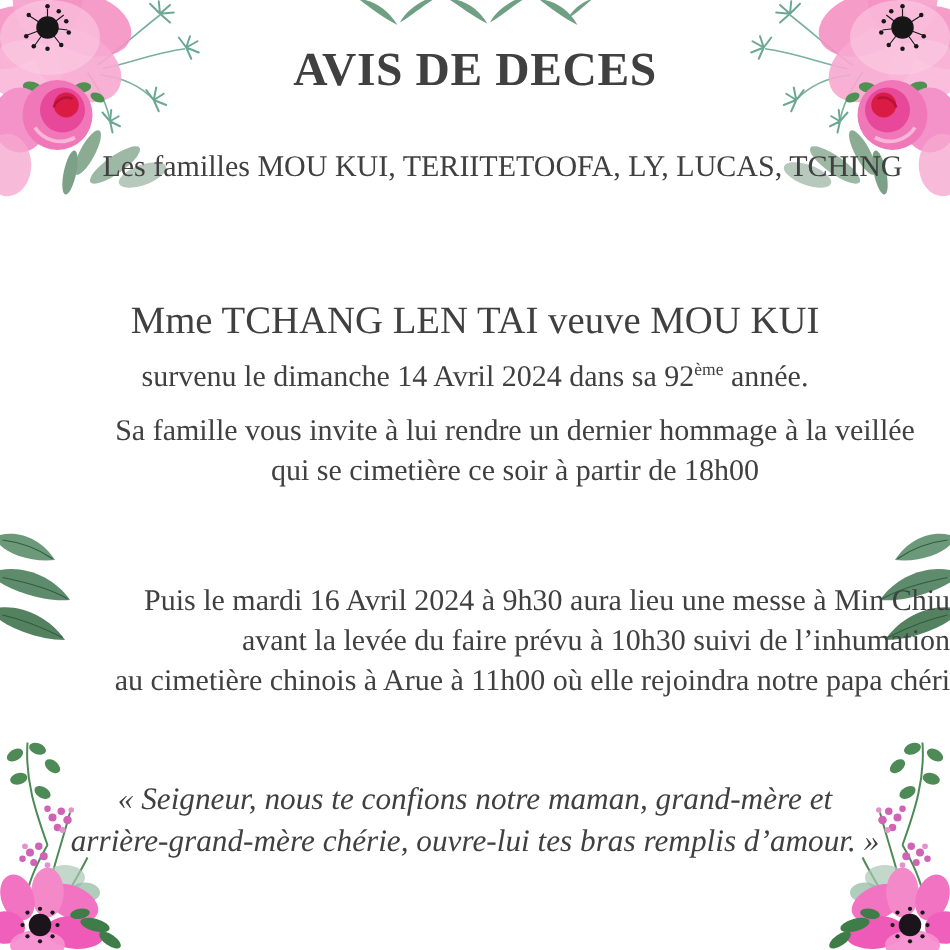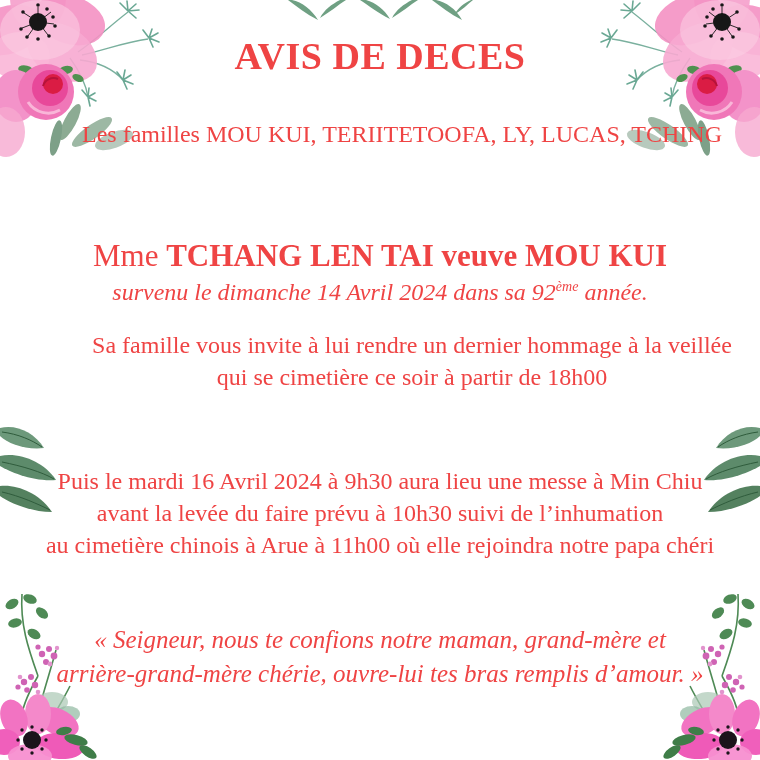--- a/index.html
+++ b/index.html
@@ -5,42 +5,42 @@
   * { margin: 0; padding: 0; box-sizing: border-box; }
   html, body { background: #ffffff; }
   .poster {
     position: relative;
     width: 760px;
     height: 760px;
     margin: 0 auto;
     background: #ffffff;
     overflow: hidden;
     font-family: "Liberation Serif", "DejaVu Serif", serif;
-    color: #ef4444;
+    color: #404040;
   }
   .deco { position: absolute; pointer-events: none; }
   .deco.top-center   { left: 288px; top: 0;     width: 185px; height: 22px; }
   .deco.top-left     { left: 0;     top: 0;     width: 185px; height: 165px; }
   .deco.top-right    { left: 575px; top: 0;     width: 185px; height: 165px; transform: scaleX(-1); }
   .deco.mid-left     { left: 0;     top: 422px; width: 78px;  height: 100px; }
   .deco.mid-right    { left: 682px; top: 422px; width: 78px;  height: 100px; transform: scaleX(-1); }
   .deco.bottom-left  { left: 0;     top: 590px; width: 150px; height: 170px; }
   .deco.bottom-right { left: 610px; top: 590px; width: 150px; height: 170px; transform: scaleX(-1); }
 
   .txt { position: absolute; left: 0; width: 100%; text-align: center; }
   .line { white-space: nowrap; }
 
   .title   { top: 34px;  font-size: 38px; font-weight: bold; letter-spacing: .5px; }
   .intro   { top: 119px; font-size: 24px; line-height: 31px; padding-left: 44px; }
   .nameline{ top: 238px; font-size: 31px; line-height: 36px; }
-  .nameline b { font-weight: bold; }
-  .survenu { top: 277px; font-size: 24px; line-height: 31px; font-style: italic; }
+  .nameline b { font-weight: normal; }
+  .survenu { top: 287px; font-size: 24px; line-height: 31px; }
   .survenu sup { font-size: 14px; line-height: 0; }
   .vigil   { top: 330px; font-size: 24px; line-height: 31.5px; margin-left: 32px; }
-  .funeral { top: 465px; font-size: 24px; line-height: 32px; }
+  .funeral { top: 465px; font-size: 24px; line-height: 32px; text-align: right; }
   .quote   { top: 623px; font-size: 25px; line-height: 34px; font-style: italic; }
 </style>
 </head>
 <body>
 
 <div class="poster">
 
   <svg width="0" height="0" style="position:absolute" aria-hidden="true">
     <defs>
 

